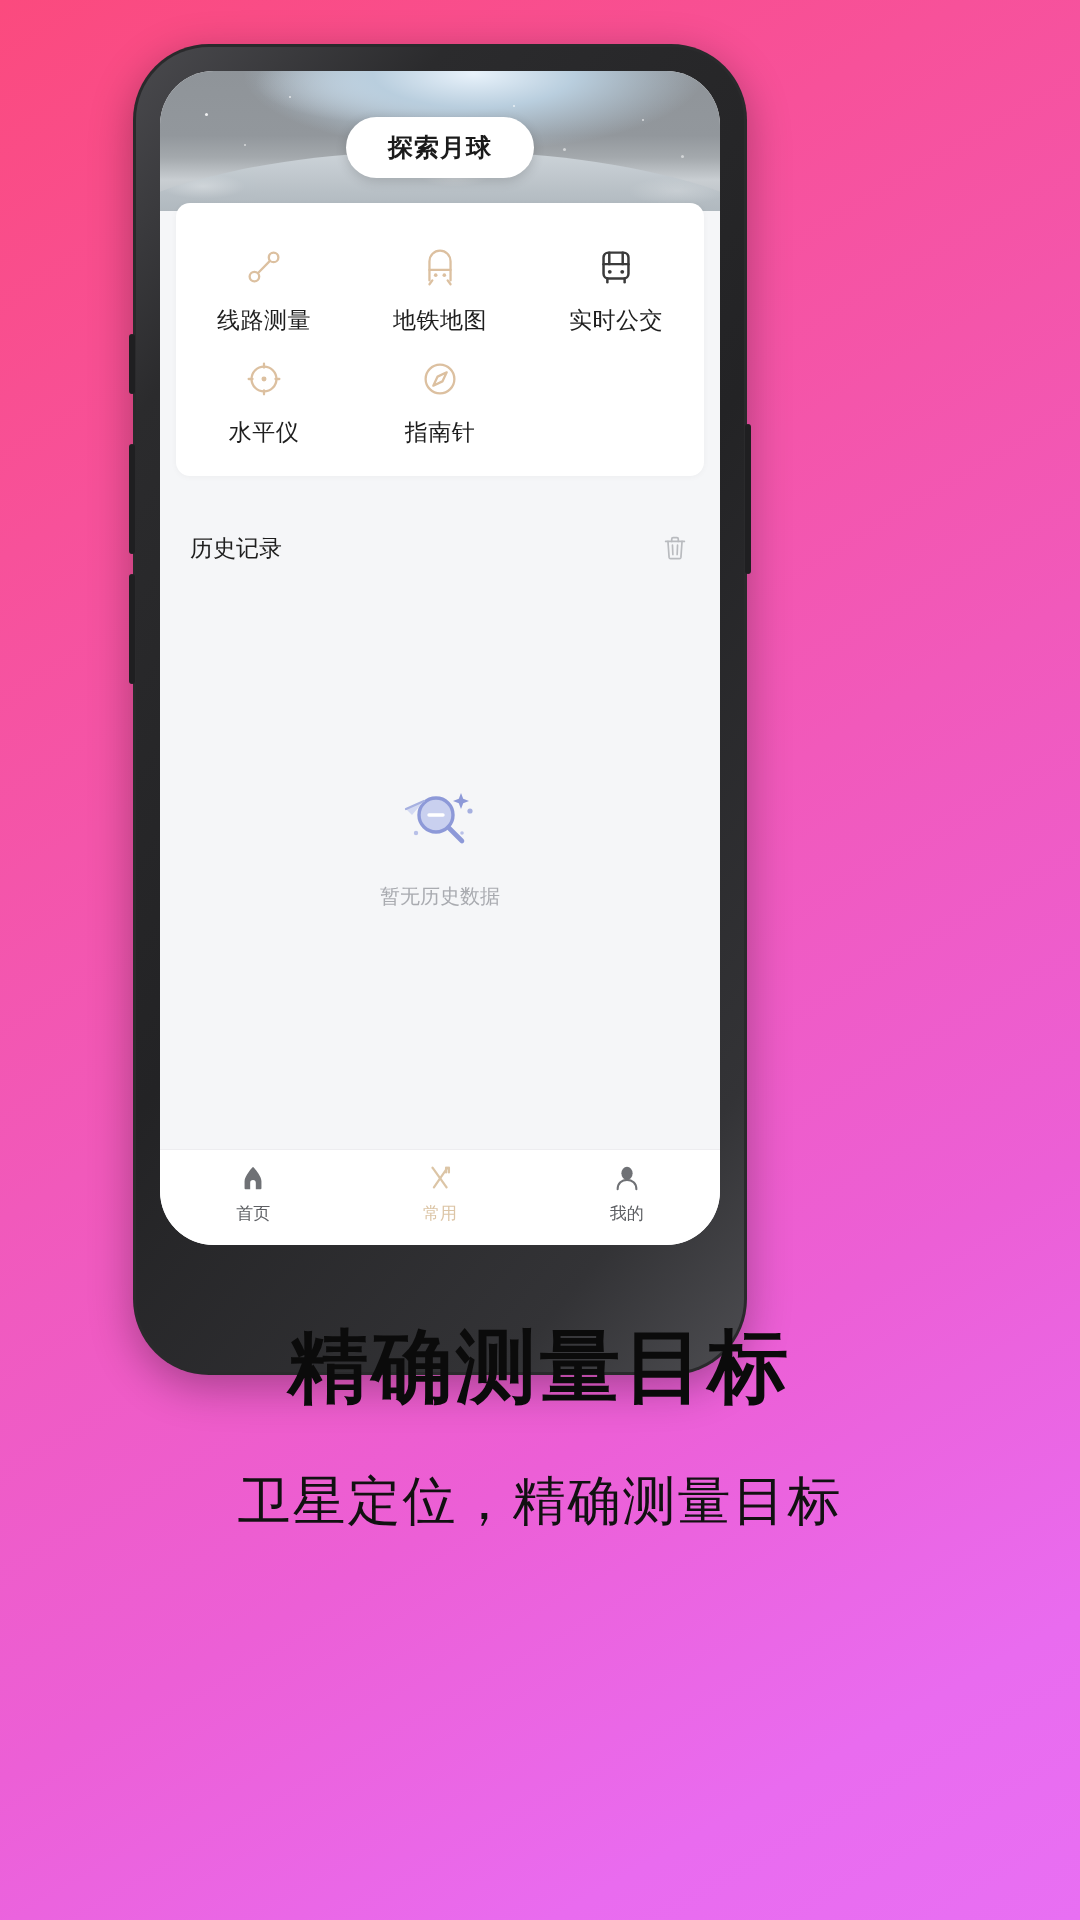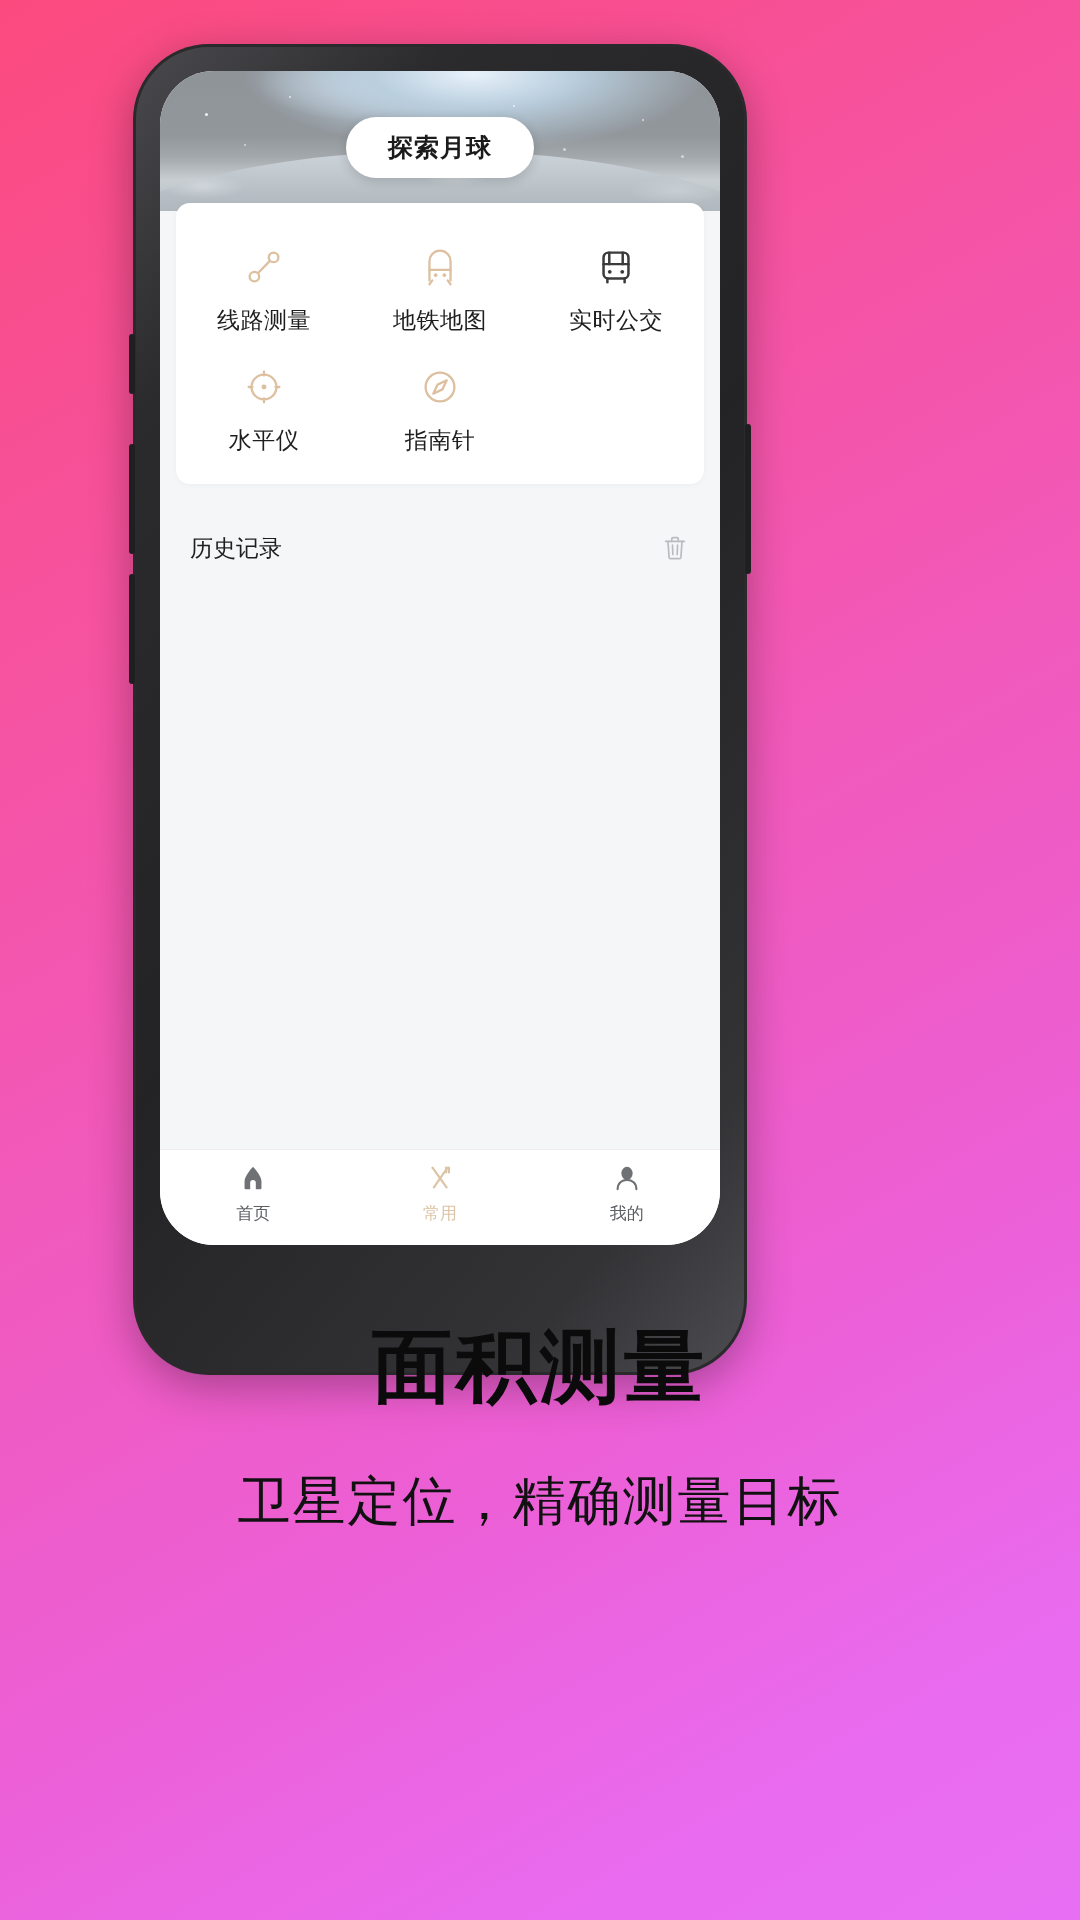--- a/index.html
+++ b/index.html
@@ -121,21 +121,21 @@
     width: 528px;
     background: #ffffff;
     border-radius: 14px;
     padding: 26px 0 24px;
     box-shadow: 0 1px 6px rgba(0,0,0,0.04);
     z-index: 5;
   }
   .tools-grid {
     display: grid;
     grid-template-columns: repeat(3, 1fr);
-    row-gap: 9px;
+    row-gap: 1px;
   }
   .tool-item {
     display: flex;
     flex-direction: column;
     align-items: center;
     padding: 10px 0 4px;
     cursor: pointer;
   }
   .tool-icon {
     width: 56px;
@@ -342,20 +342,36 @@
         <svg viewBox="0 0 32 32" fill="none" stroke="#b9bbbf" stroke-width="1.8" stroke-linecap="round" stroke-linejoin="round">
           <path d="M6 9 H26"></path>
           <path d="M12.5 9 V6.5 A1.5 1.5 0 0 1 14 5 H18 A1.5 1.5 0 0 1 19.5 6.5 V9"></path>
           <path d="M8.5 9 L9.7 26 A1.6 1.6 0 0 0 11.3 27.4 H20.7 A1.6 1.6 0 0 0 22.3 26 L23.5 9"></path>
           <line x1="13.3" y1="13" x2="13.7" y2="23"></line>
           <line x1="18.7" y1="13" x2="18.3" y2="23"></line>
         </svg>
       </span>
     </div>
 
+    <div class="empty-state">
+      <span class="empty-icon">
+        <svg viewBox="0 0 96 96" fill="none">
+          <circle cx="44" cy="44" r="17" fill="#c9d0ef" stroke="#8d99d8" stroke-width="3.4"></circle>
+          <line x1="56.5" y1="56.5" x2="70" y2="70" stroke="#8d99d8" stroke-width="4.6" stroke-linecap="round"></line>
+          <line x1="37" y1="44" x2="51" y2="44" stroke="#ffffff" stroke-width="3.4" stroke-linecap="round"></line>
+          <path d="M14 38 L32 30 L20 44 Z" fill="#d3d9f2"></path>
+          <path d="M14 38 L32 30" stroke="#a6b0e0" stroke-width="2.2" stroke-linecap="round"></path>
+          <path d="M69 22 L71.2 27.8 L77 30 L71.2 32.2 L69 38 L66.8 32.2 L61 30 L66.8 27.8 Z" fill="#8d99d8"></path>
+          <circle cx="78" cy="40" r="2.6" fill="#a6b0e0"></circle>
+          <circle cx="24" cy="62" r="2.2" fill="#b8c0e8"></circle>
+          <circle cx="70" cy="62" r="1.8" fill="#b8c0e8"></circle>
+        </svg>
+      </span>
+      <span class="empty-text">暂无历史数据</span>
+    </div>
 
     <div class="bottom-nav">
 
       <div class="nav-item">
         <span class="nav-icon">
           <svg viewBox="0 0 32 32" fill="#6f7175">
             <path d="M16 4 C16 4 7 13.5 7 19.5 V27 A1 1 0 0 0 8 28 H13 V21 A3 3 0 0 1 19 21 V28 H24 A1 1 0 0 0 25 27 V19.5 C25 13.5 16 4 16 4 Z"></path>
           </svg>
         </span>
         <span class="nav-label">首页</span>
@@ -382,15 +398,15 @@
         </span>
         <span class="nav-label">我的</span>
       </div>
 
     </div>
 
   </div>
 </div>
 
 <div class="promo">
-  <div class="promo-head">面积测量</div>
+  <div class="promo-head">精确测量目标</div>
   <div class="promo-sub">卫星定位，精确测量目标</div>
 </div>
 
 </body></html>

